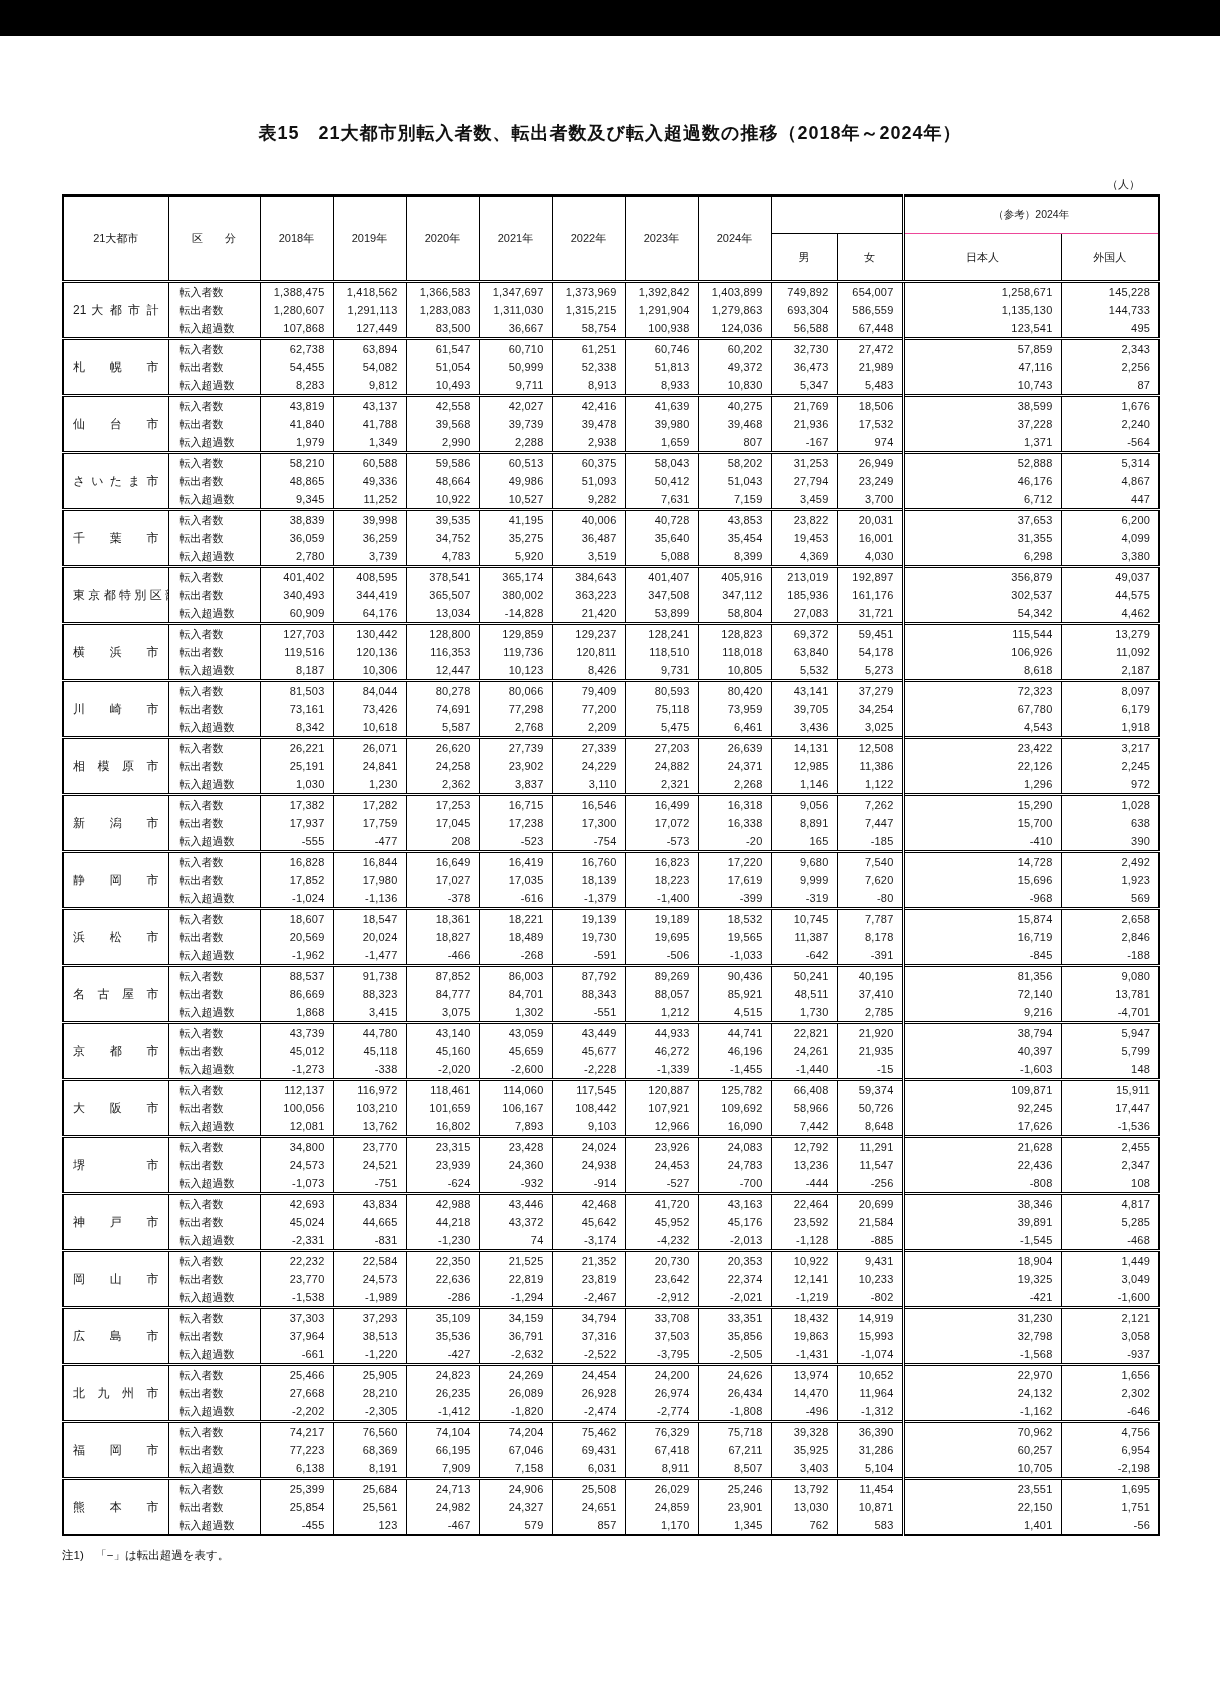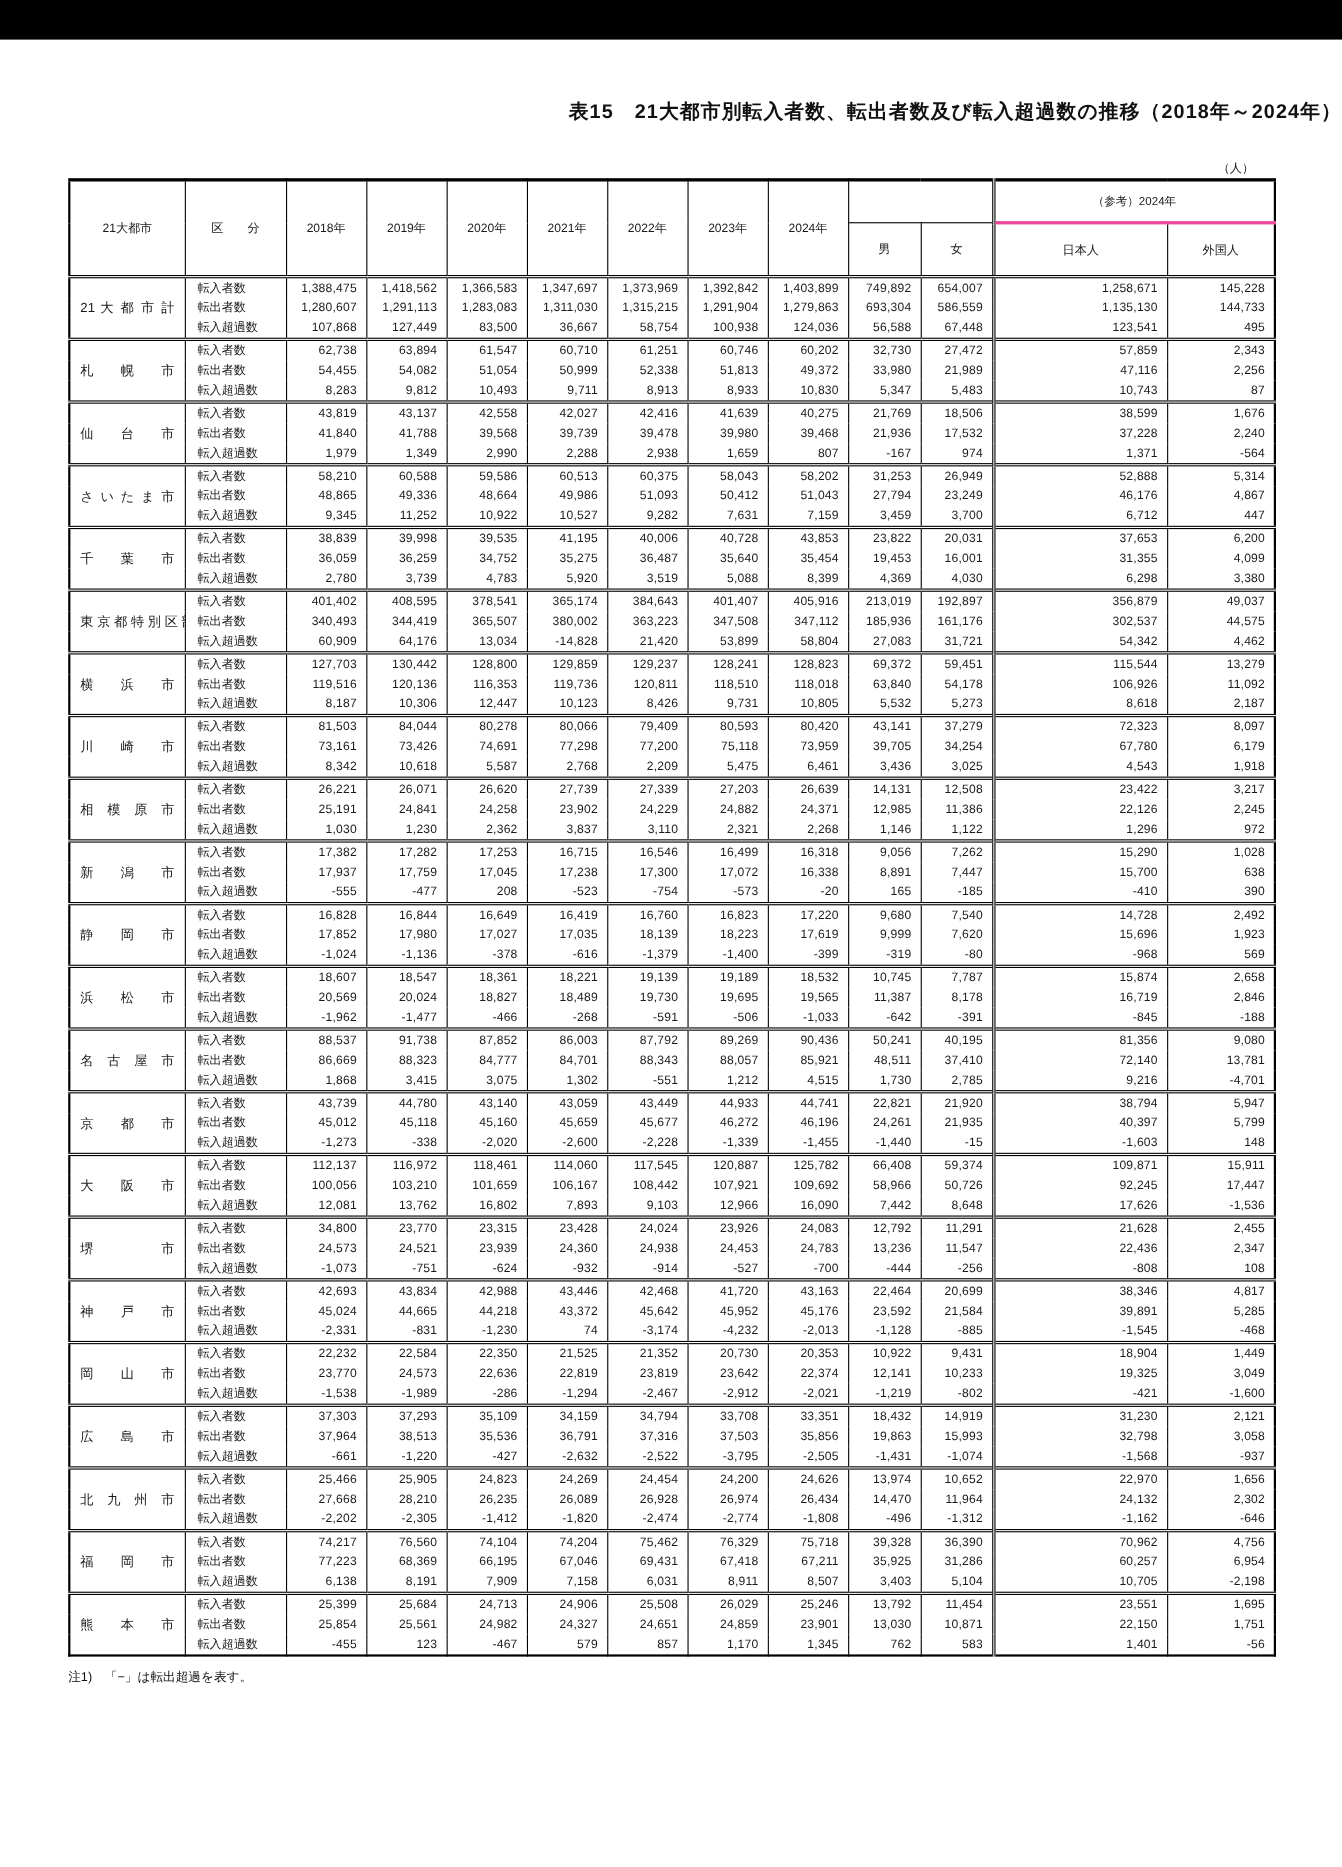--- a/index.html
+++ b/index.html
@@ -3,41 +3,41 @@
 <meta charset="utf-8">
 <style>
   html,body{margin:0;padding:0;}
   body{
     width:1220px;height:1697px;background:#ffffff;position:relative;
     font-family:"Liberation Sans","DejaVu Sans",sans-serif;color:#1a1a1a;
   }
   .topbar{position:absolute;top:0;left:0;width:1220px;height:36px;background:#000;}
   .sheet{position:absolute;top:36px;left:0;width:1220px;}
   .doc-title{
-    margin-top:53px;text-align:right;font-size:18px;font-weight:bold;
+    margin-top:85px;text-align:center;font-size:18px;font-weight:bold;
     letter-spacing:1px;color:#111;
   }
   .unit-label{
     width:1096px;margin:32px auto 2px 62px;text-align:right;font-size:11px;
     padding-right:18px;box-sizing:border-box;
   }
   table.stat{
     width:1096px;margin-left:62px;border-collapse:collapse;table-layout:fixed;
     border-left:2px solid #000;border-right:2px solid #000;
     border-top:3px solid #000;border-bottom:2px solid #000;
   }
   .stat th,.stat td{
     border-left:1px solid #000;border-right:1px solid #000;
     font-weight:normal;padding:0;overflow:hidden;white-space:nowrap;
   }
   .hrow-a th{height:36px;font-size:11px;text-align:center;vertical-align:middle;}
   .hrow-b th{height:46px;font-size:11px;text-align:center;vertical-align:middle;}
   thead th{border-bottom:3px double #000;}
   th.th-gap{border-bottom:1px solid #000;}
-  th.th-ref{border-bottom:3px solid #ec4899;border-left:3px double #000;font-size:10.5px;}
+  th.th-ref{border-bottom:1px solid #ec4899;border-left:3px double #000;font-size:10.5px;}
   .jp-col{border-left:3px double #000 !important;}
   tbody td{height:18px;line-height:18px;font-size:11px;vertical-align:middle;}
   tr.group-start td{border-top:3px double #000;}
   td.city-cell{
     text-align:justify;text-align-last:justify;padding:0 9px;font-size:12px;
   }
   td.cat-cell{text-align:left;padding-left:11px;font-size:11px;}
   td.num-cell{text-align:right;padding-right:8px;letter-spacing:0.2px;}
   .notes{margin:8px 0 16px 62px;font-size:11.5px;line-height:1.95;color:#111;}
 </style>
@@ -148,21 +148,21 @@
         </tr>
         <tr>
           <td class="cat-cell">転出者数</td>
           <td class="num-cell">54,455</td>
           <td class="num-cell">54,082</td>
           <td class="num-cell">51,054</td>
           <td class="num-cell">50,999</td>
           <td class="num-cell">52,338</td>
           <td class="num-cell">51,813</td>
           <td class="num-cell">49,372</td>
-          <td class="num-cell">33,980</td>
+          <td class="num-cell">36,473</td>
           <td class="num-cell">21,989</td>
           <td class="num-cell jp-col">47,116</td>
           <td class="num-cell">2,256</td>
         </tr>
         <tr>
           <td class="cat-cell">転入超過数</td>
           <td class="num-cell">8,283</td>
           <td class="num-cell">9,812</td>
           <td class="num-cell">10,493</td>
           <td class="num-cell">9,711</td>

